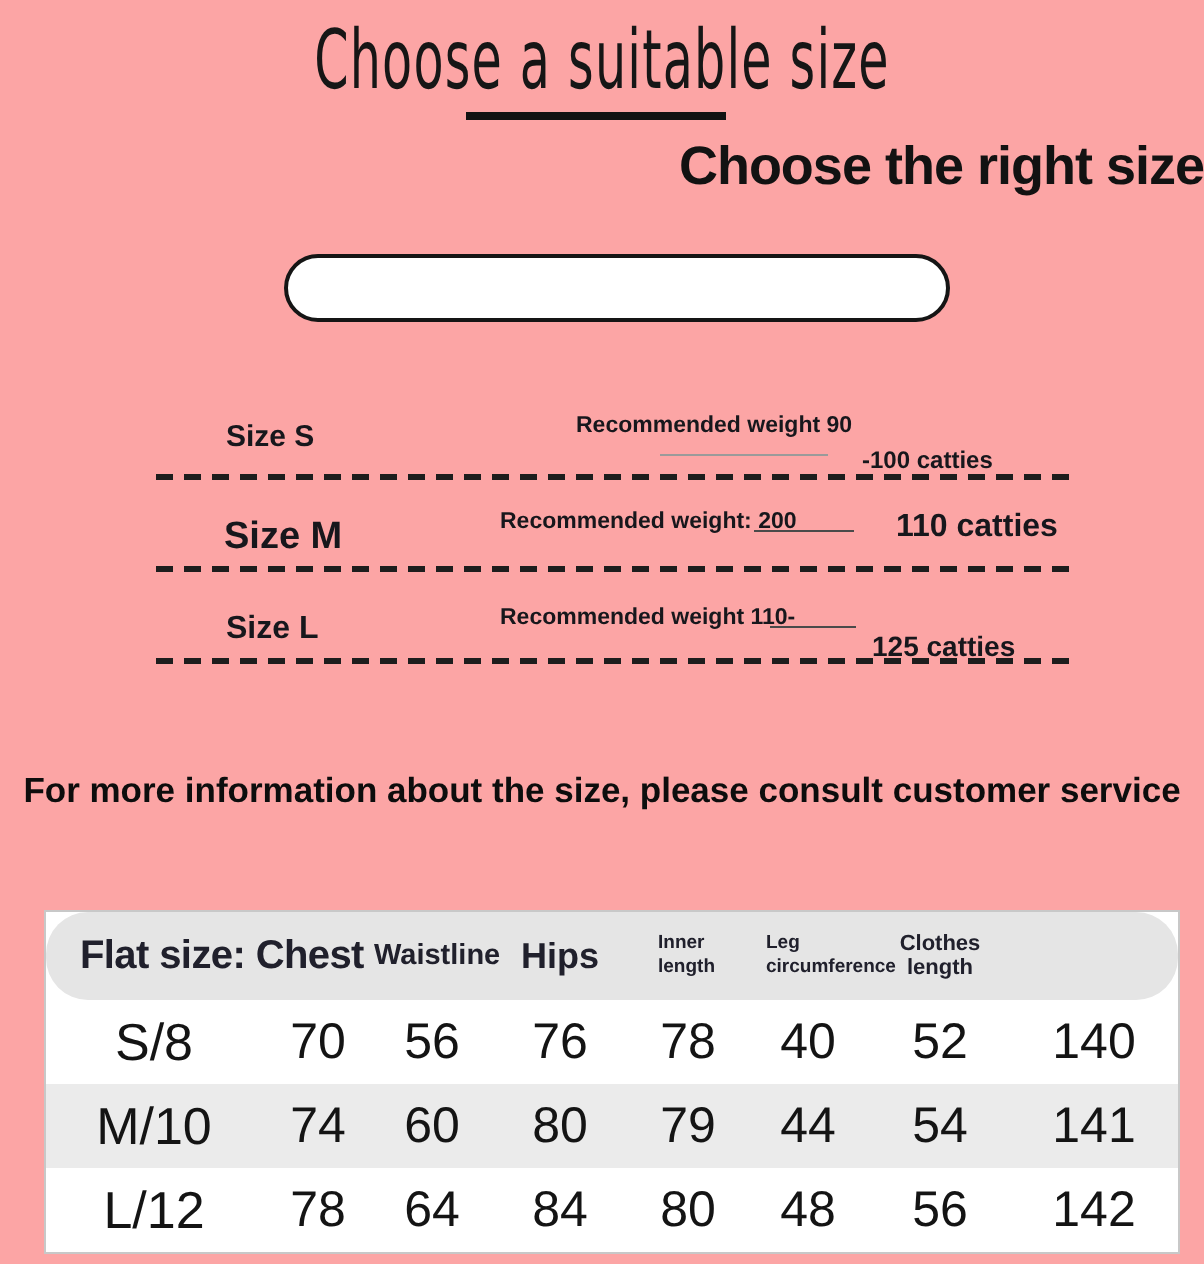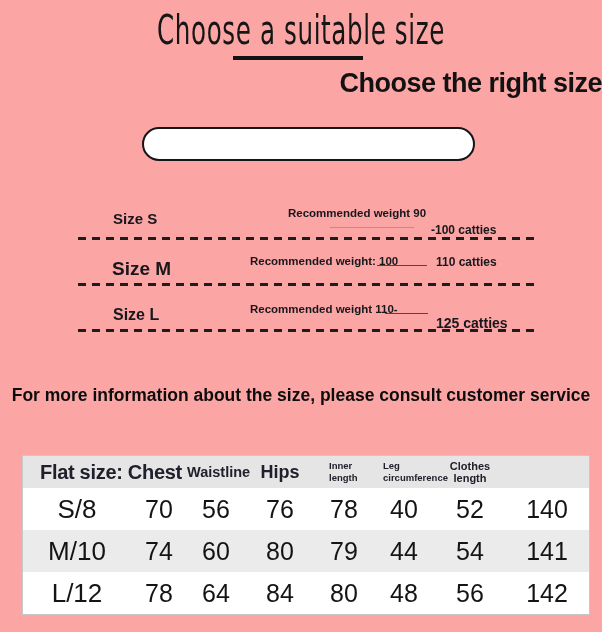--- a/index.html
+++ b/index.html
@@ -34,42 +34,42 @@
     background:repeating-linear-gradient(90deg,#1d1d1d 0 8.5px,transparent 8.5px 14px);
   }
   .s-label{top:210px;left:113px;font-size:15px;}
   .s-desc{top:207px;left:256px;padding-left:32px;}
   .s-line{top:227px;left:330px;width:84px;border-top-color:#9a9a9a;}
   .s-end{top:223px;left:418px;font-size:12px;margin-left:13px;}
   .dash-1{top:237px;}
   .m-label{top:258px;left:112px;font-size:19px;}
   .m-desc{top:255px;left:250px;}
   .m-line{top:265px;left:377px;width:50px;border-top-color:#4a4a4a;}
-  .m-end{top:255px;left:436px;font-size:12px;}
+  .m-end{top:255px;left:448px;font-size:16px;}
   .dash-2{top:283px;}
   .l-label{top:306px;left:113px;font-size:16px;text-align:center;}
   .l-desc{top:303px;left:250px;}
   .l-line{top:313px;left:385px;width:43px;border-top-color:#4a4a4a;}
   .l-end{top:303px;left:436px;font-size:14px;margin-top:12px;}
   .dash-3{top:329px;}
   
   .note{
     position:absolute;top:385px;left:0;width:602px;text-align:center;
     font-size:17.5px;font-weight:700;color:#0d0d0d;white-space:nowrap;
   }
   
   .sizetable{
     position:absolute;top:455px;left:22px;width:566px;
     border:1px solid #c8c8c8;background:#fff;
   }
   .trow{
     display:grid;grid-template-columns:108px 56px 58px 70px 58px 62px 70px 1fr;
     align-items:center;height:42px;
   }
-  .trow.thead{height:32px;background:#e5e5e5;color:#20202c;}
+  .trow.thead{height:44px;background:#e5e5e5;color:#20202c;border-radius:21px;}
   .trow.stripe{background:#ebebeb;}
   .hc{font-weight:700;text-align:center;color:#20202c;}
   .hc.flat{grid-column:1 / span 2;text-align:left;padding-left:17px;font-size:20px;letter-spacing:-0.3px;}
   .hc.waist{font-size:14.5px;}
   .hc.hips{font-size:18px;}
   .hc.small{font-size:9.5px;text-align:left;line-height:1.25;}
   .hc.inner{padding-left:14px;}
   .hc.leg{padding-left:10px;}
   .hc.foot{font-size:19px;}
   .hc.clothes{font-size:11px;}
@@ -87,21 +87,21 @@
   <div class="pill"></div>
 
   <div>
     <span class="wlabel s-label">Size S</span>
     <span class="wdesc s-desc">Recommended weight 90</span>
     <span class="wline s-line"></span>
     <span class="wend s-end">-100 catties</span>
     <div class="dash dash-1"></div>
 
     <span class="wlabel m-label">Size M</span>
-    <span class="wdesc m-desc">Recommended weight: 100</span>
+    <span class="wdesc m-desc">Recommended weight: 200</span>
     <span class="wline m-line"></span>
     <span class="wend m-end">110 catties</span>
     <div class="dash dash-2"></div>
 
     <span class="wlabel l-label">Size L</span>
     <span class="wdesc l-desc">Recommended weight 110-</span>
     <span class="wline l-line"></span>
     <span class="wend l-end">125 catties</span>
     <div class="dash dash-3"></div>
   </div>

